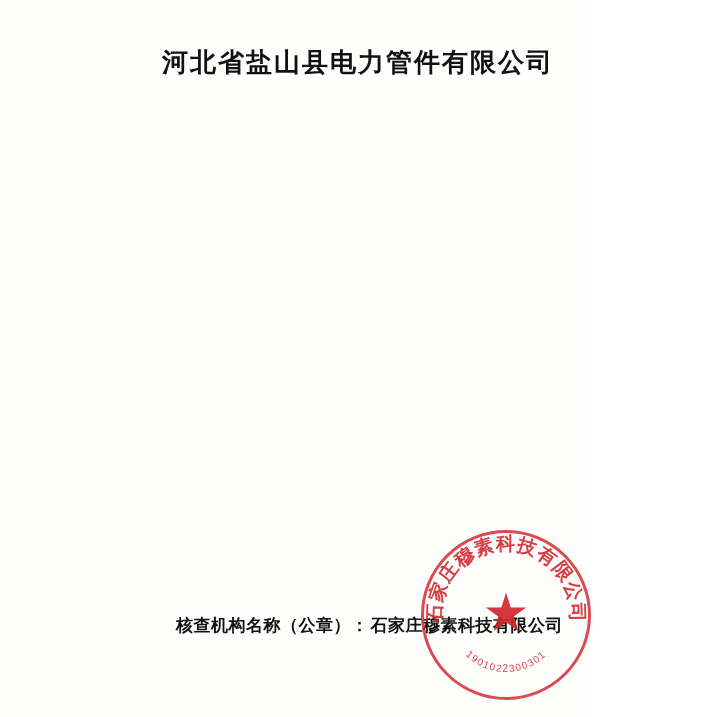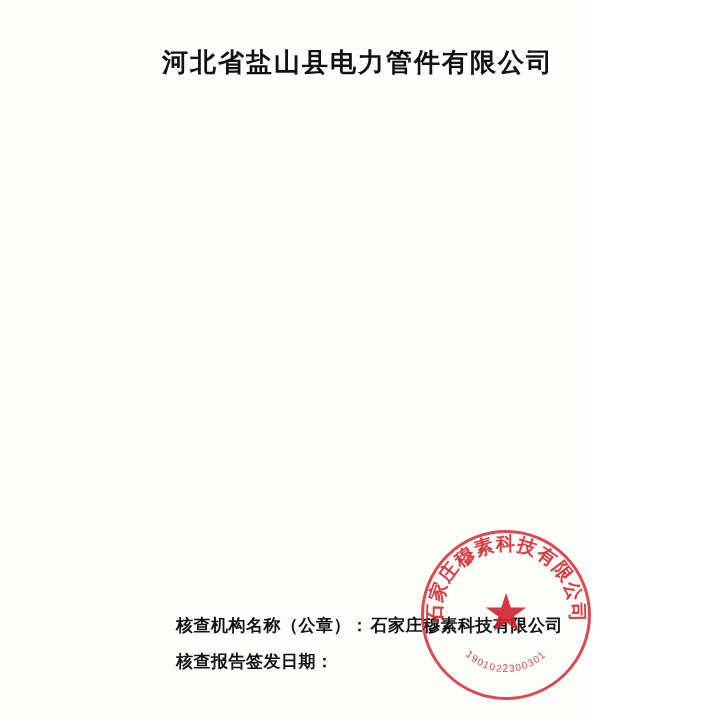--- a/index.html
+++ b/index.html
@@ -134,21 +134,20 @@
   <div class="title-block">
     <div class="title-line">河北省盐山县电力管件有限公司</div>
   </div>
 
   <div class="footer-block">
     <div class="footer-row">
       <span class="footer-label">核查机构名称（公章）：</span>
       <span class="footer-value">石家庄穆素科技有限公司</span>
     </div>
     <div class="footer-row">
-      <span class="footer-label">核查报告签发日期：</span>
     </div>
   </div>
 
   <div class="seal">
     <div class="seal-ring"></div>
     <svg viewBox="0 0 170 170" xmlns="http://www.w3.org/2000/svg">
       <defs>
         <path id="arcTop" d="M 20 85 A 65 65 0 0 1 150 85"></path>
         <path id="arcBottom" d="M 28 85 A 57 57 0 0 0 142 85"></path>
       </defs>

